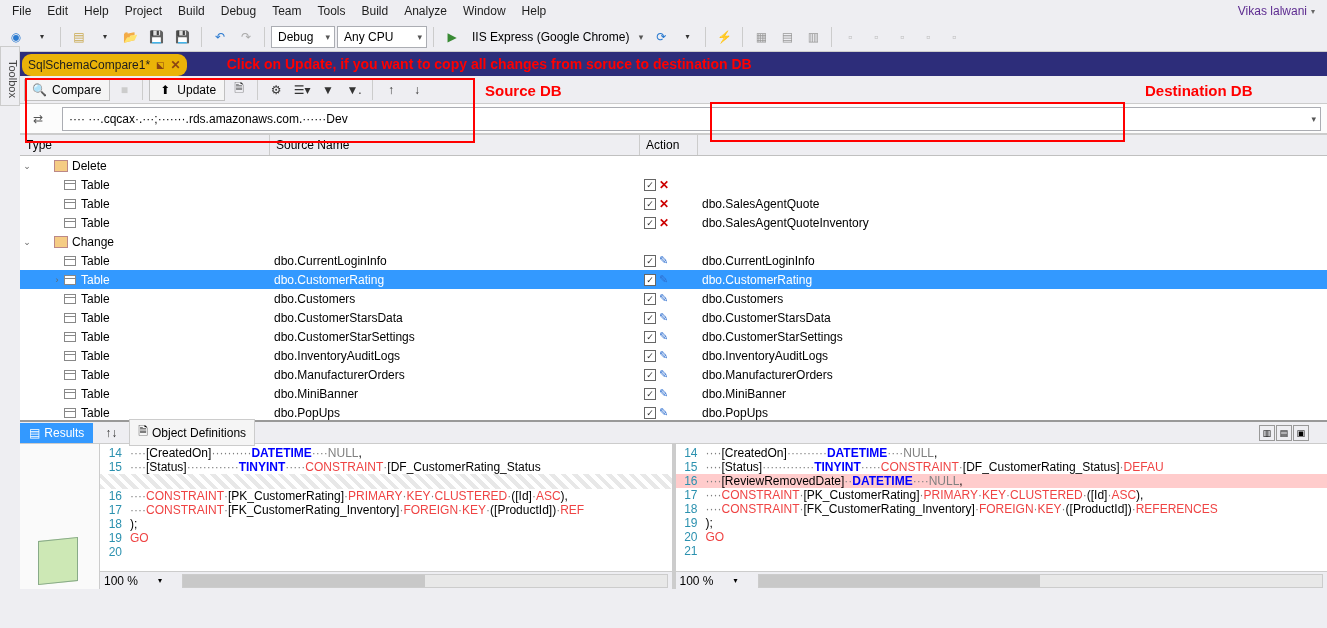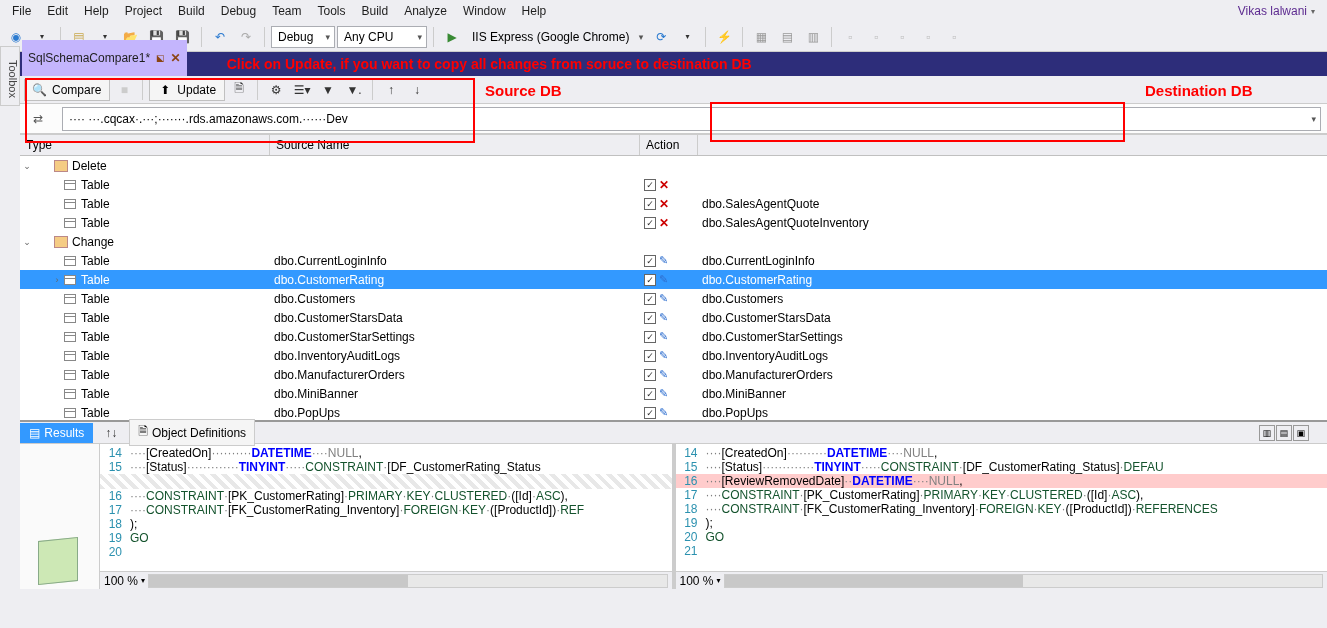--- a/index.html
+++ b/index.html
@@ -11,21 +11,21 @@
 .menubar .user { color: #5d2b90; padding: 2px 8px; display:flex; align-items:center; gap:4px; }
 .menubar .user .arrow { font-size:8px; color:#666;}
 
 .toolbar { display: flex; align-items: center; height: 30px; background: #eeeef2; padding: 0 4px; gap: 2px; border-bottom: 1px solid #ccc;}
 .tbtn { width: 24px; height: 24px; display: inline-flex; align-items: center; justify-content: center; color: #333; cursor: pointer; }
 .tsep { width: 1px; height: 20px; background: #ccc; margin: 0 4px; }
 .dropdown { height: 22px; border: 1px solid #abadb3; background: #fff; padding: 0 18px 0 6px; display: inline-flex; align-items: center; position: relative; min-width: 64px;}
 .dropdown::after { content: '▾'; position: absolute; right: 4px; font-size: 9px; color: #555;}
 
 .tabstrip { background: #2d2d7a; height: 24px; display: flex; align-items: flex-end; padding-left: 2px; }
-.doctab { background: #c4b5fd; height: 36px; padding: 0 6px; display: flex; align-items: center; gap: 6px; font-size: 11px; color:#1e1e1e;}
+.doctab { background: #eab308; height: 22px; padding: 0 6px; display: flex; align-items: center; gap: 6px; font-size: 11px; color:#1e1e1e;border-radius:9px;}
 .doctab .close { font-family: Arial; color:#8b4513; cursor:pointer; font-weight:bold;}
 .pin-icon { font-size: 9px; color:#8b4513; }
 .annot-update { color: #ff0000; font-weight: bold; font-size: 14px; margin-left: 40px; align-self:center;}
 
 .toolbox-tab { position: absolute; left: 0; top: 46px; width: 20px; height: 60px; background: #eeeef2; border: 1px solid #ccc; writing-mode: vertical-rl; text-align: center; font-size: 11px; color: #444; cursor:pointer; padding-top:6px;}
 
 .compare-toolbar { background: #eeeef2; height: 28px; display: flex; align-items: center; padding: 2px 4px; border-bottom: 1px solid #ccc; gap: 2px; margin-left:20px;}
 .compare-btn { border: 1px solid #c0c0c0; padding: 3px 8px; display: flex; align-items: center; gap: 5px; background: #f5f5f5; cursor:pointer;}
 .compare-icon { width:14px; height:14px; display:inline-flex; align-items:center; justify-content:center;}
 .annot-src, .annot-dst { color:#ff0000; font-weight:bold; font-size:15px; position:absolute;}
@@ -67,26 +67,26 @@
 .mini-icons { margin-left:auto; margin-right:18px; display:flex; gap:1px;}
 .mini-icons span { width:16px; height:16px; border:1px solid #999; display:inline-flex; align-items:center; justify-content:center; font-size:9px; cursor:pointer;}
 
 .splitter { display:flex; height:145px; margin-left:20px; background:#fff;}
 .pane { flex:1; display:flex; overflow:hidden; position:relative;}
 .pane:first-child { border-right:4px solid #ccc;}
 .minimap { width:80px; border-right:1px solid #ccc; position:relative; background:#fafafa;}
 .minimap .book { position:absolute; bottom:6px; left:18px; width:40px; height:44px; background:#cde8b5; border:1px solid #8a8; transform:skewY(-6deg);}
 .code { flex:1; overflow:auto; font-family:Consolas,monospace; font-size:12px; padding:2px 0 2px 0; white-space:pre;}
 .ln { color:#2b91af; display:inline-block; width:30px; text-align:right; padding-right:8px; user-select:none;}
-.kw { color:#14532d;}
+.kw { color:#ef4444;}
 .ty { color:#0000ff;font-weight:bold;}
 .nl { color:#808080;}
 .diff-gap { background: repeating-linear-gradient(45deg,#e8e8e8,#e8e8e8 4px,#fff 4px,#fff 8px); height:15px; display:block;}
 .diff-add { background:#ffcccc;}
-.zoom { height:18px; display:flex; align-items:center; border-top:1px solid #ccc; background:#eeeef2; padding:0 4px; font-size:11px; gap:3px;}
+.zoom { height:18px; display:flex; align-items:center; border-top:1px solid #ccc; background:#eeeef2; padding:0 4px; font-size:11px; gap:20px;}
 .hscroll { flex:1; height:14px; background:#e8e8e8; border:1px solid #ccc; position:relative;}
 .hscroll .thumb { position:absolute; left:0; top:0; bottom:0; width:50%; background:#c8c8c8;}
 
 </style>
 </head>
 <body>
 
 <div class="menubar" id="menubar">
     <span class="menu-item">File</span>
     <span class="menu-item">Edit</span>

